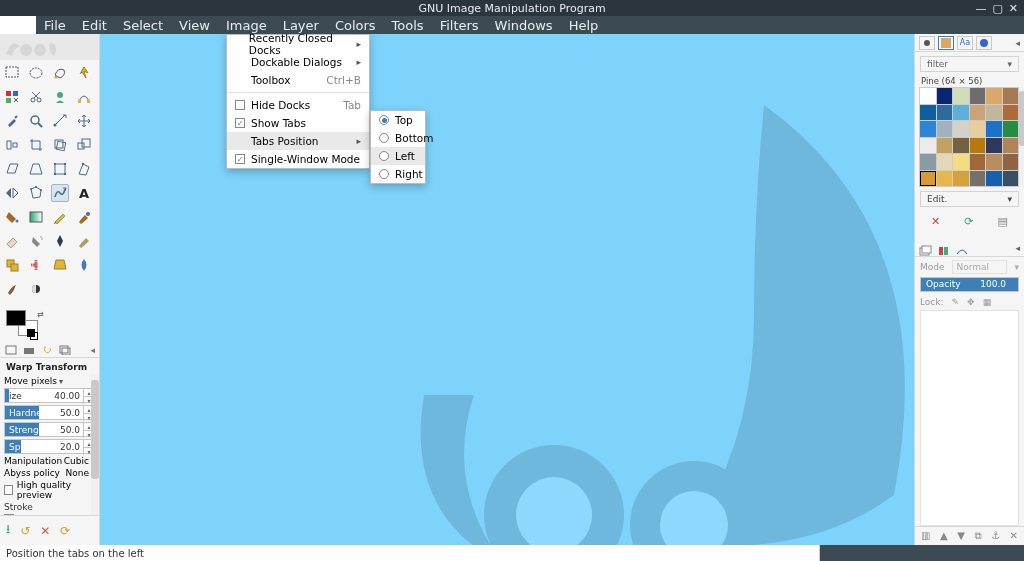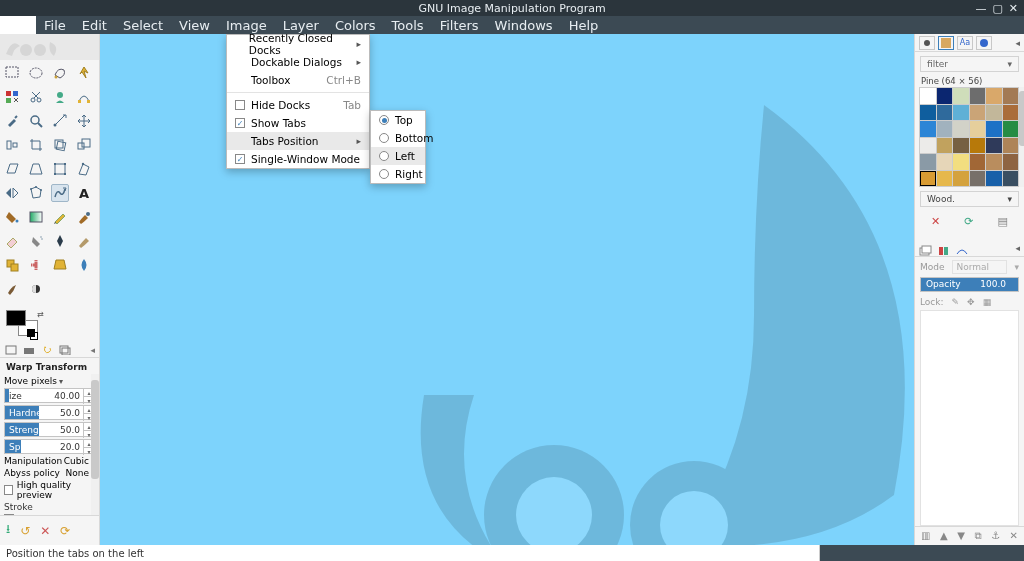--- a/index.html
+++ b/index.html
@@ -671,21 +671,21 @@
           <div class="sw" style="background: rgb(212, 162, 61);"></div>
           <div class="sw" style="background: rgb(119, 112, 105);"></div>
           <div class="sw" style="background: rgb(24, 96, 169);"></div>
           <div class="sw" style="background: rgb(58, 79, 98);"></div>
         </div>
       <div class="scrollbar" style="right:-3px">
           <div class="thumb" style="height:55%;margin-top:4px"></div>
         </div>
     </div>
     <div class="selLabelRow">
-        <span>Wood.</span>
+        <span>Edit.</span>
         <span>▾</span>
       </div>
     <div class="patBtns">
       <span style="color:#c44">✕</span>
       <span style="color:#4a8">⟳</span>
       <span style="color:#888">▤</span>
     </div>
 
     <div class="layTabs">
       <div><svg width="14" height="12">

